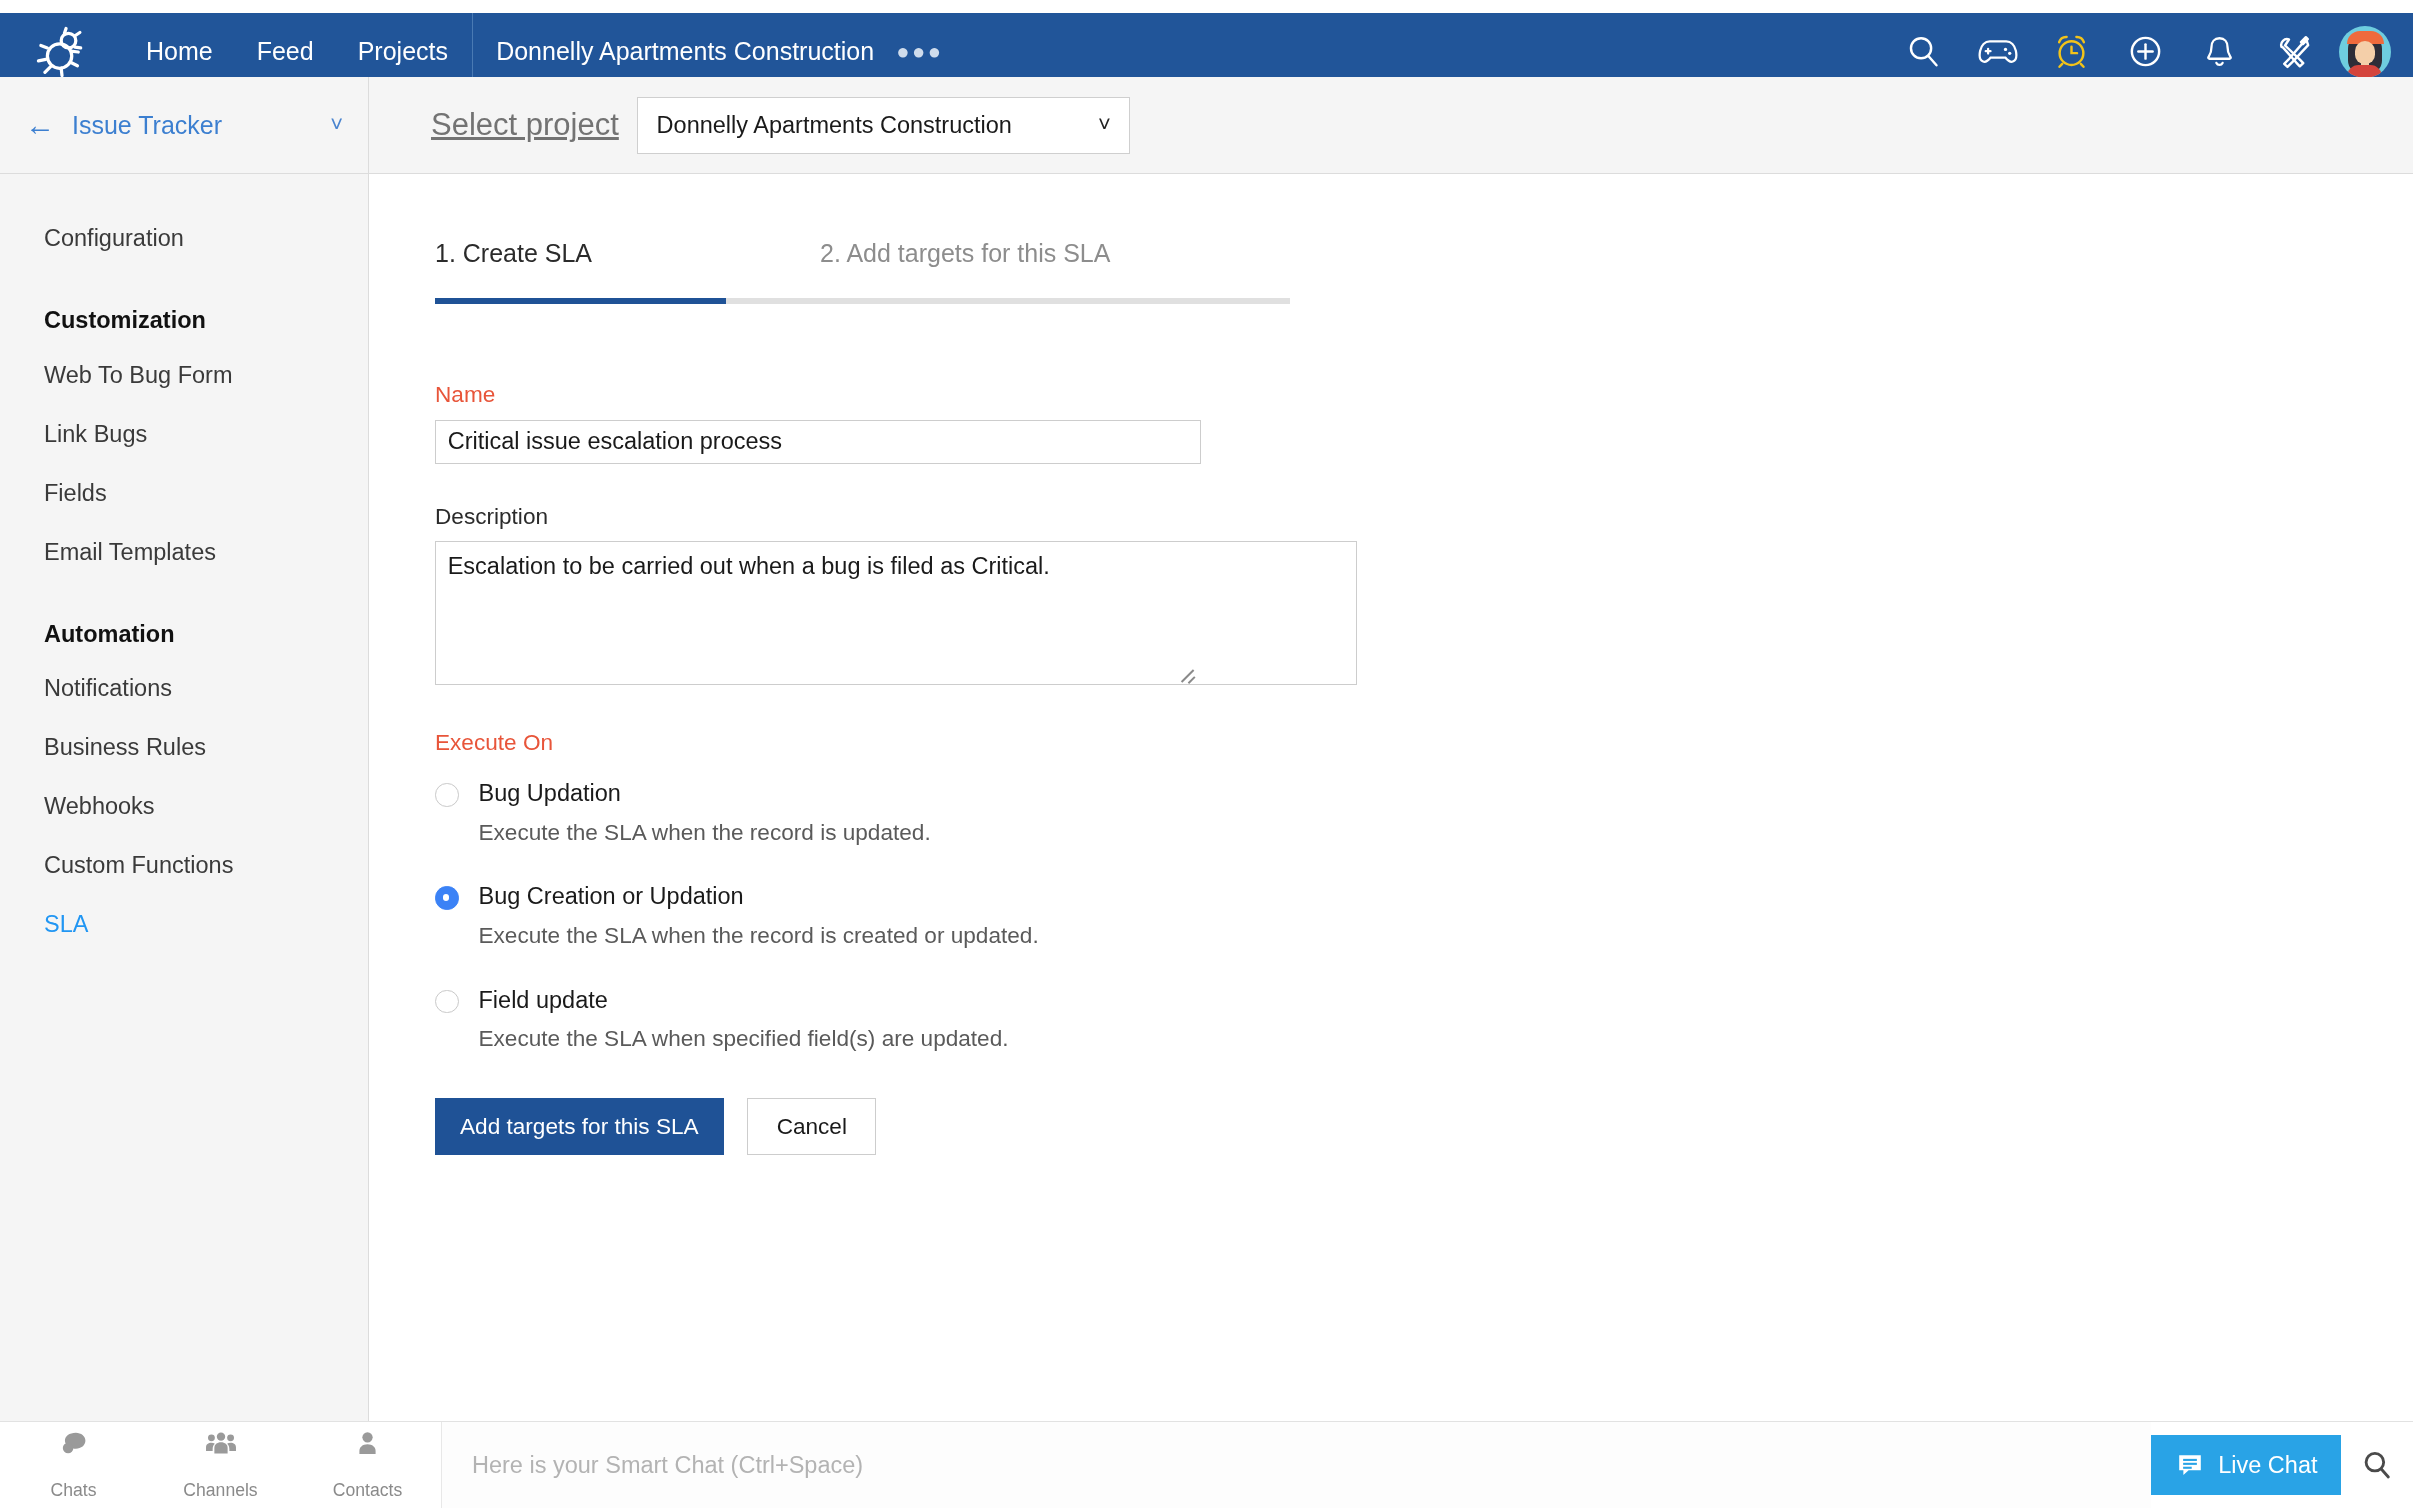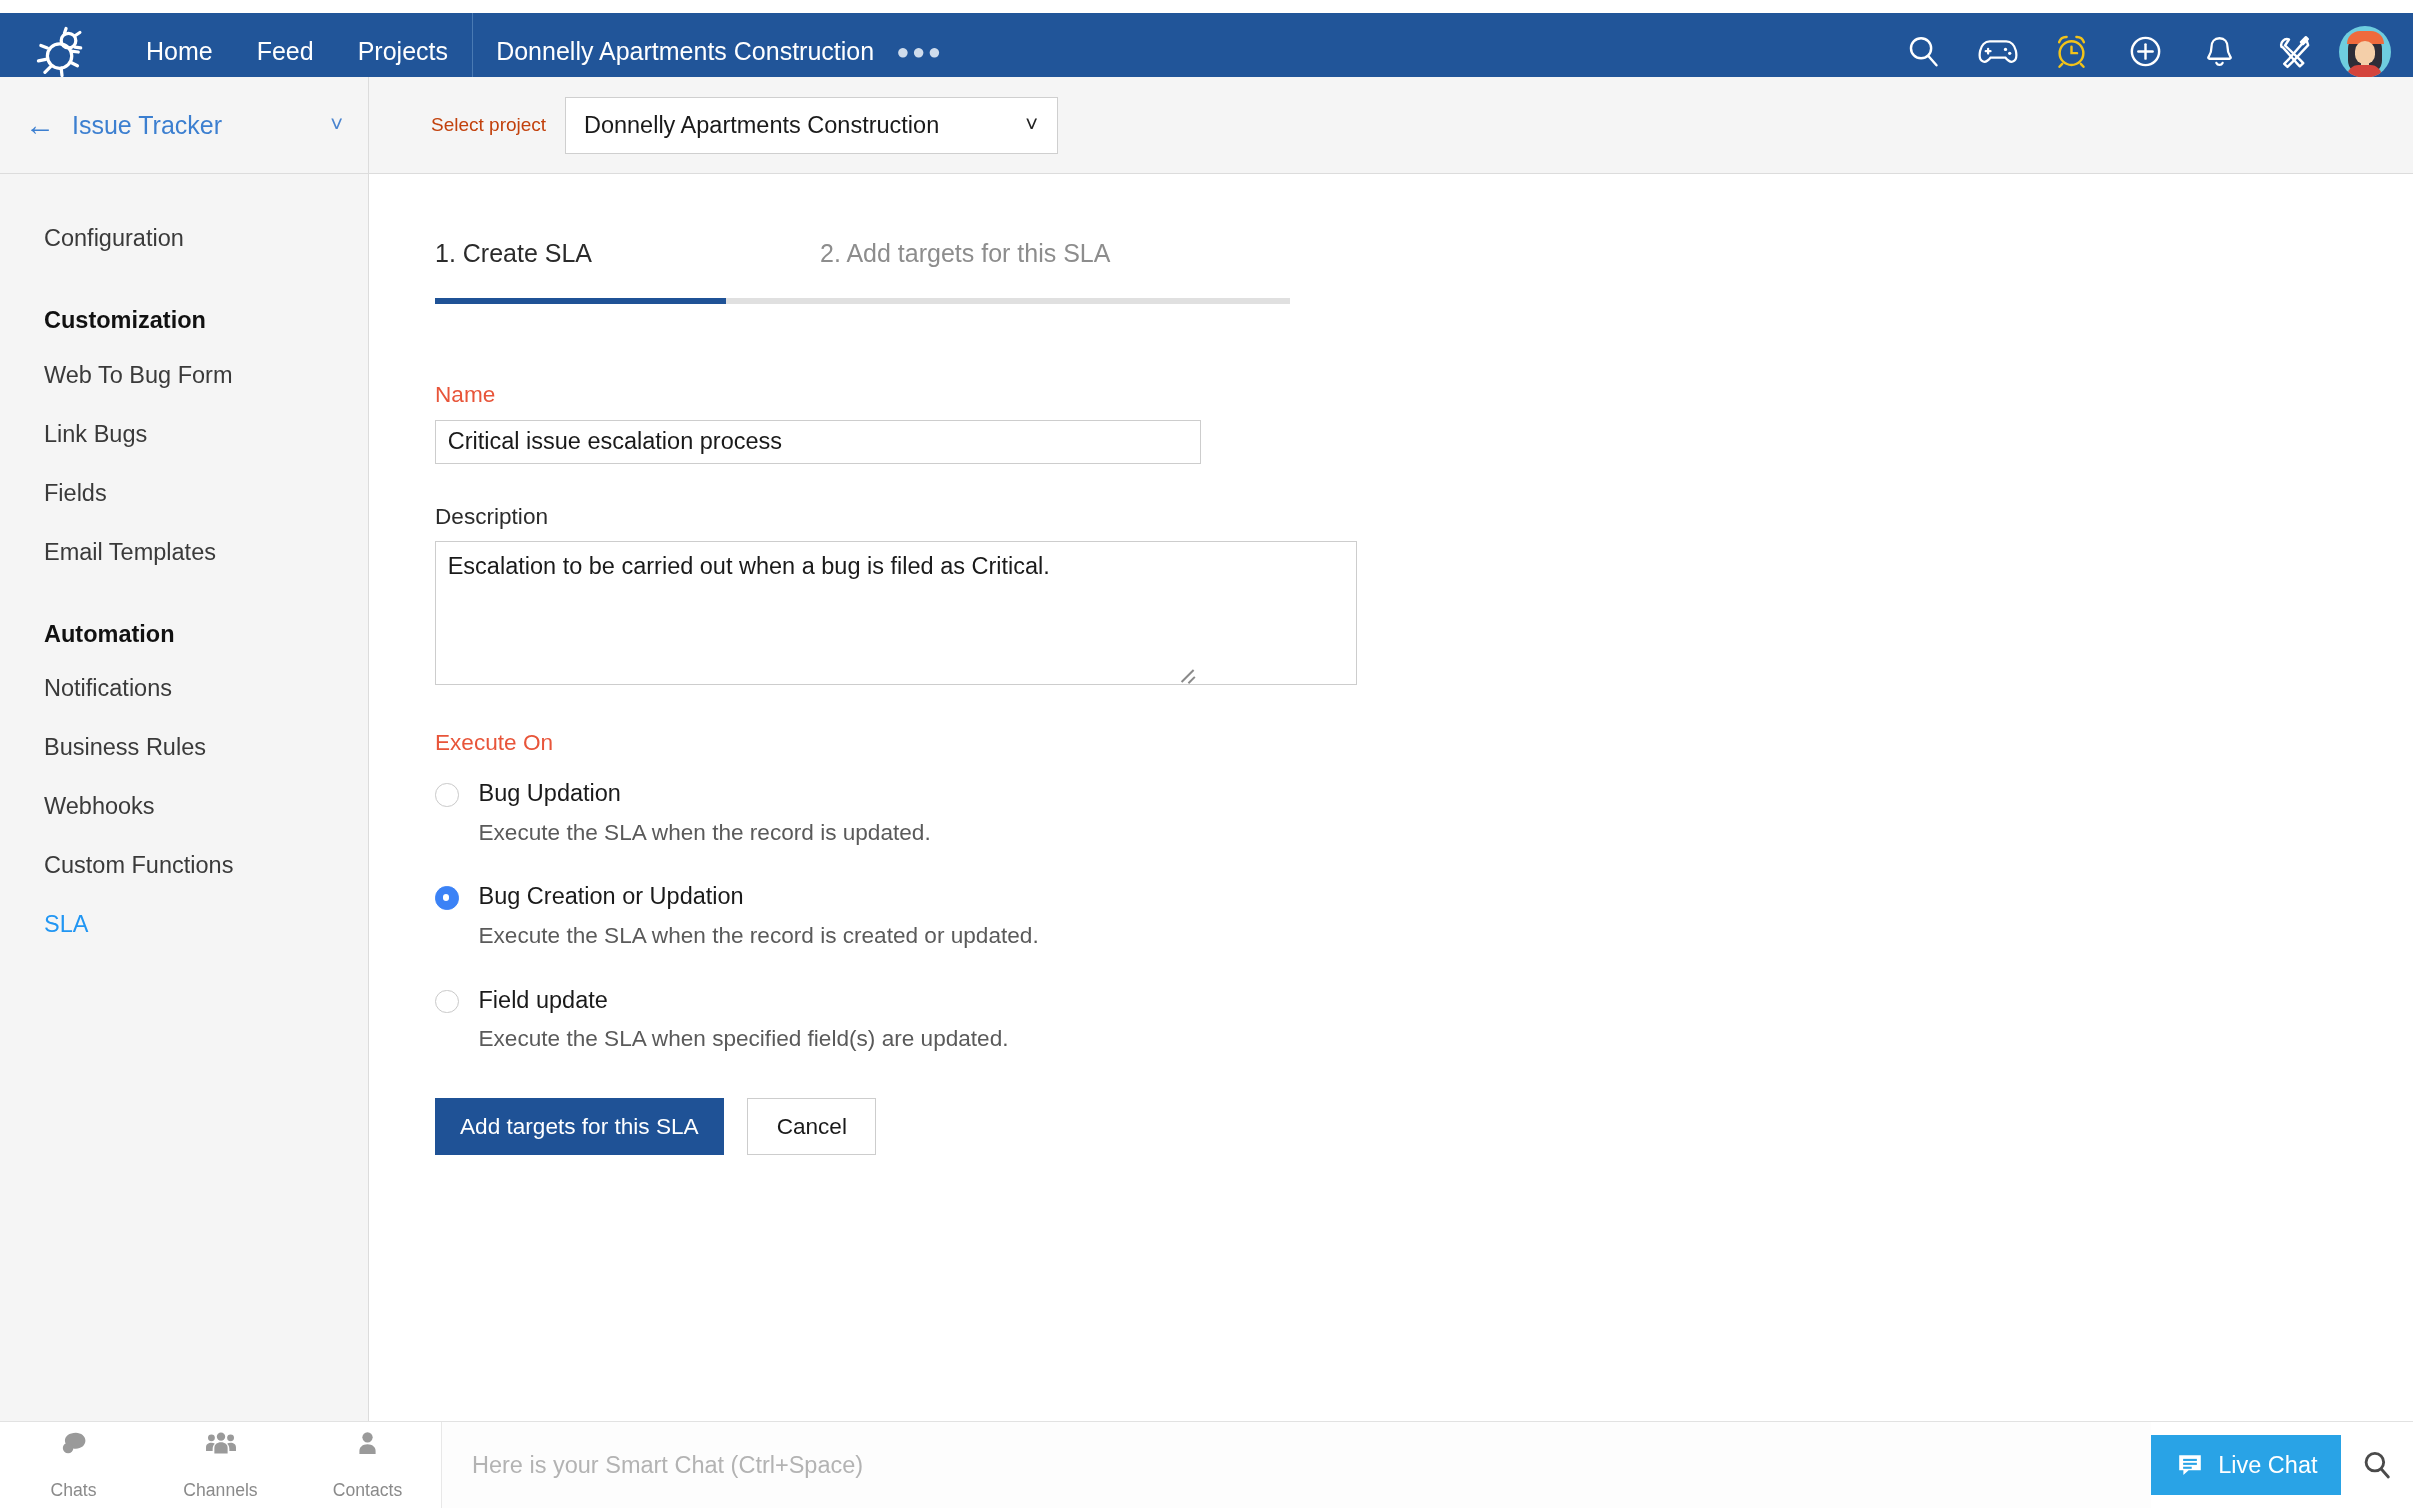--- a/index.html
+++ b/index.html
@@ -67,21 +67,21 @@
   }
   .app-switcher {
     width: 369px; height: 97px; border-right: 0.8px solid #dcdcdc;
     display: flex; align-items: center; padding: 0 25px;
     box-sizing: border-box;
   }
   .back-arrow { color: #3c7fd0; font-size: 30px; margin-right: 17px; cursor: pointer; line-height: 1; }
   .app-name { color: #3c7fd0; font-size: 25px; cursor: pointer; white-space: nowrap; }
   .app-caret { margin-left: auto; color: #4a84cf; font-size: 22px; cursor: pointer; }
   .select-area { display: flex; align-items: center; padding-left: 62px; }
-  .select-label { font-size: 19px; color: #c2410c; margin-right: 18.4px; white-space: nowrap; }
+  .select-label { font-size: 31px; color: #737373; margin-right: 18.4px; white-space: nowrap; text-decoration: underline; }
   .project-select {
     width: 493px; height: 57px; background: #ffffff;
     border: 0.8px solid #cfcfcf;
     display: flex; align-items: center; padding: 0 18.4px;
     font-size: 23.5px; color: #1a1a1a; cursor: pointer; white-space: nowrap;
   }
   .project-select .sel-caret { margin-left: auto; font-size: 22px; color: #222; }
 
   
   .sidebar {

